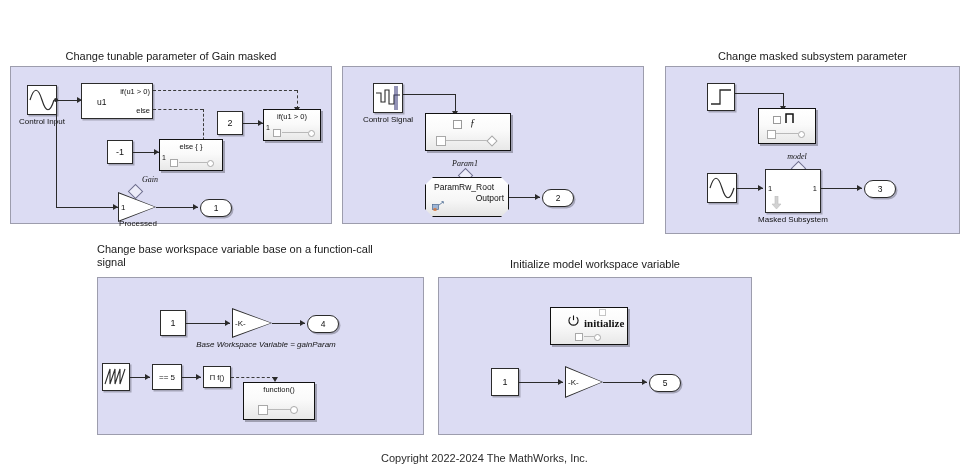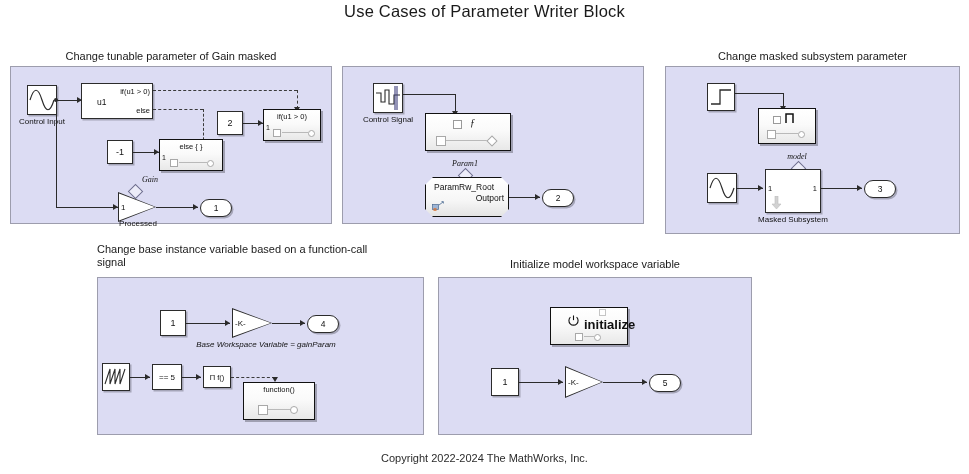--- a/index.html
+++ b/index.html
@@ -102,21 +102,20 @@
                       calc(100% - 8px) 100%,8px 100%,0 calc(100% - 8px),0 8px);
     box-shadow:2px 2px 0 rgba(120,120,135,.5);}
 
   svg{display:block;}
 </style>
 </head>
 <body>
 
 <div class="page">
 
-  <div class="abs" id="main-title">Use Cases of Parameter Writer Block</div>
 
   <div class="abs panel-caption" style="left:10px;top:50px;width:322px;">Change tunable parameter of Gain masked</div>
 
   <div class="abs panel" style="left:10px;top:66px;width:322px;height:158px;">
 
     <div class="blk" style="left:16px;top:18px;width:30px;height:30px;">
       <svg width="28" height="28" viewBox="0 0 28 28">
         <path d="M2 14 C6 1, 10 1, 14 14 S22 27, 26 14" fill="none" stroke="#2b2b2b" stroke-width="1.2"></path>
       </svg>
     </div>
@@ -284,21 +283,21 @@
     </div>
     <div class="blk-label" style="left:88px;top:148px;width:78px;">Masked Subsystem</div>
 
     <div class="wire wh" style="left:155px;top:121px;width:41px;"></div>
     <div class="arrow-r" style="left:191px;top:117.8px;"></div>
     <div class="outport" style="left:198px;top:113px;width:30px;height:16px;">
       <div class="ctr">3</div>
     </div>
   </div>
 
-  <div class="abs panel-caption cap-left" style="left:97px;top:243px;width:290px;">Change base instance variable based on a function-call signal</div>
+  <div class="abs panel-caption cap-left" style="left:97px;top:243px;width:290px;">Change base workspace variable base on a function-call signal</div>
 
   <div class="abs panel" style="left:97px;top:277px;width:327px;height:158px;">
 
     <div class="blk" style="left:62px;top:32px;width:26px;height:26px;">
       <div class="ctr">1</div>
     </div>
     <div class="wire wh" style="left:88px;top:45px;width:44px;"></div>
     <div class="arrow-r" style="left:127px;top:41.8px;"></div>
 
     <div class="gain" style="left:134px;top:30px;width:40px;height:30px;">
@@ -346,21 +345,21 @@
 
   <div class="abs panel-caption" style="left:438px;top:258px;width:314px;">Initialize model workspace variable</div>
 
   <div class="abs panel" style="left:438px;top:277px;width:314px;height:158px;">
 
     <div class="sub" style="position:absolute;left:111px;top:29px;width:76px;height:36px;">
       <svg class="abs" style="left:17px;top:7px;" width="11" height="11" viewBox="0 0 12 12">
         <path d="M2.6 2.4 A5 5 0 1 0 9.4 2.4" fill="none" stroke="#111" stroke-width="1.2"></path>
         <line x1="6" y1="0.5" x2="6" y2="5.6" stroke="#111" stroke-width="1.2"></line>
       </svg>
-      <span class="abs" style="left:33px;top:9px;font-size:13px;font-weight:bold;color:#111;">initialize</span>
+      <span class="abs" style="left:33px;top:9px;font-size:11px;font-weight:bold;color:#111;font-family:Liberation Serif, serif;">initialize</span>
       <span class="abs" style="left:48px;top:1px;width:5px;height:5px;border:1px solid #c5c5c5;background:#fff;"></span>
       <div class="slider" style="left:24px;bottom:5px;right:26px;">
         <div class="bar"></div>
           <div class="sq"></div>
           <div class="ci"></div>
       </div>
     </div>
 
     <div class="blk" style="left:52px;top:90px;width:28px;height:28px;">
       <div class="ctr">1</div>

